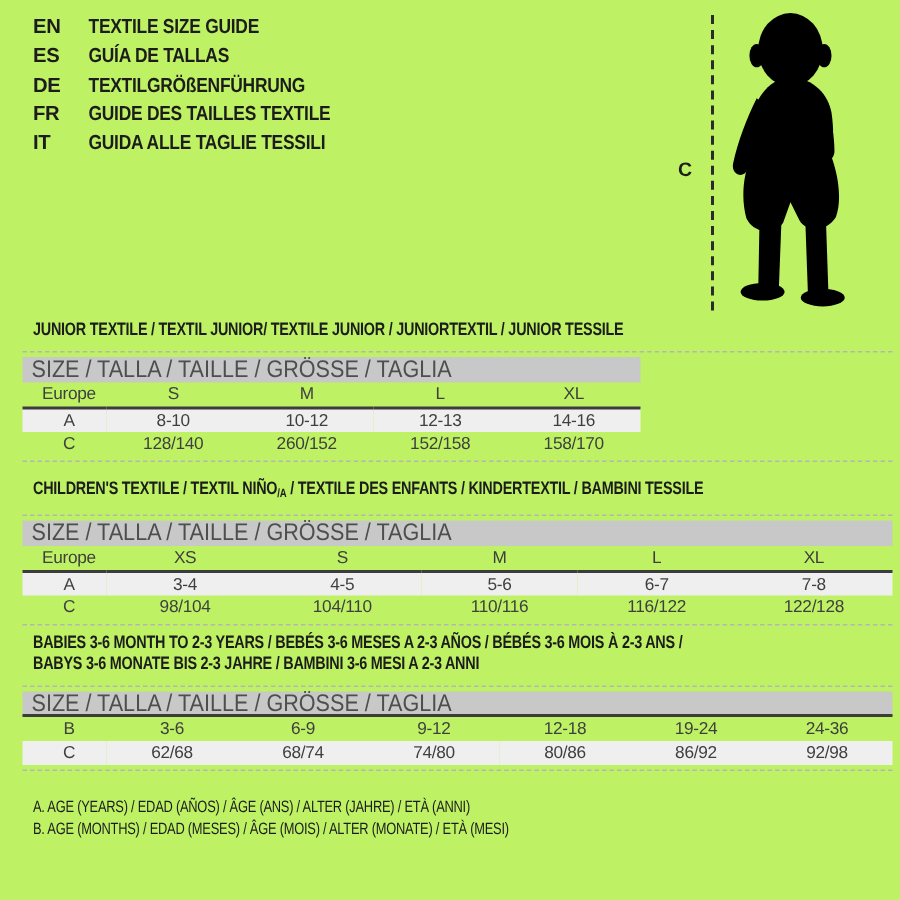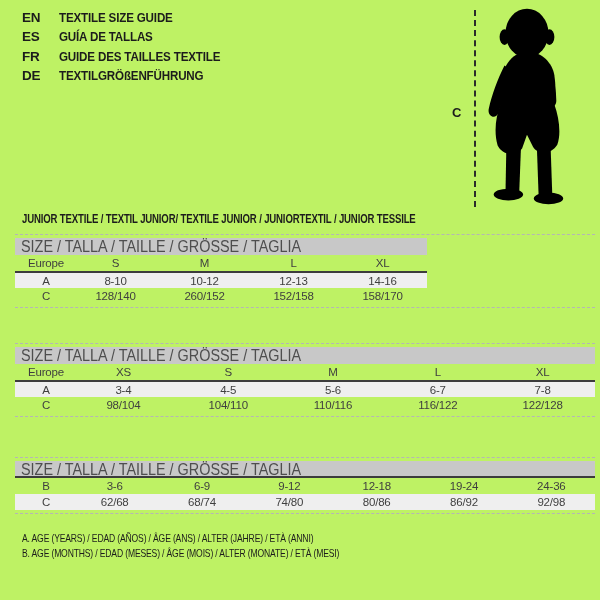--- a/index.html
+++ b/index.html
@@ -51,26 +51,30 @@
   <div id="lang">
     <div class="lang-row">
       <span class="lang-code">EN</span>
       <span class="cx86">TEXTILE SIZE GUIDE</span>
     </div>
     <div class="lang-row">
       <span class="lang-code">ES</span>
       <span class="cx86">GUÍA DE TALLAS</span>
     </div>
     <div class="lang-row">
+      <span class="lang-code">DE</span>
+      <span class="cx86">TEXTILGRÖßENFÜHRUNG</span>
+    </div>
+    <div class="lang-row">
       <span class="lang-code">FR</span>
       <span class="cx86">GUIDE DES TAILLES TEXTILE</span>
     </div>
     <div class="lang-row">
-      <span class="lang-code">DE</span>
-      <span class="cx86">TEXTILGRÖßENFÜHRUNG</span>
+      <span class="lang-code">IT</span>
+      <span class="cx86">GUIDA ALLE TAGLIE TESSILI</span>
     </div>
   </div>
 
   <div id="measure-line"></div>
   <div id="fig-label">C</div>
   <svg id="baby-svg" width="88" height="202" viewBox="0 0 90 205">
     <g fill="#000000">
       <ellipse cx="46" cy="27" rx="22" ry="25"></ellipse>
       <ellipse cx="23" cy="31" rx="5" ry="8"></ellipse>
       <ellipse cx="69" cy="31" rx="5" ry="8"></ellipse>
@@ -124,20 +128,23 @@
           <td>260/152</td>
           <td>152/158</td>
           <td>158/170</td>
         </tr>
       </tbody>
         </table>
     </div>
     <div class="dash-line"></div>
   </div>
 
+  <div class="sec-title" style="top:319px">
+    <span class="cx80"><span>CHILDREN'S TEXTILE / TEXTIL NIÑO</span><span class="sub">/A</span><span> / TEXTILE DES ENFANTS / KINDERTEXTIL / BAMBINI TESSILE</span></span>
+  </div>
 
   <div class="tbl-block" style="top:343px">
     <div class="dash-line"></div>
     <div class="tbl-inner">
       <div class="size-bar">
         <span class="cx90">SIZE / TALLA / TAILLE / GRÖSSE / TAGLIA</span>
       </div>
       <table class="size-table">
         <colgroup>
             <col style="width:56px">
@@ -171,20 +178,24 @@
           <td>110/116</td>
           <td>116/122</td>
           <td>122/128</td>
         </tr>
       </tbody>
         </table>
     </div>
     <div class="dash-line"></div>
   </div>
 
+  <div class="sec-title" style="top:422px">
+    <span class="cx80">BABIES 3-6 MONTH TO 2-3 YEARS / BEBÉS 3-6 MESES A 2-3 AÑOS / BÉBÉS 3-6 MOIS À 2-3 ANS /</span><br>
+    <span class="cx80">BABYS 3-6 MONATE BIS 2-3 JAHRE / BAMBINI 3-6 MESI A 2-3 ANNI</span>
+  </div>
 
   <div class="tbl-block" style="top:457px">
     <div class="dash-line"></div>
     <div class="tbl-inner">
       <div class="size-bar ruled">
         <span class="cx90">SIZE / TALLA / TAILLE / GRÖSSE / TAGLIA</span>
       </div>
       <table class="size-table">
         <colgroup>
             <col style="width:56px">

